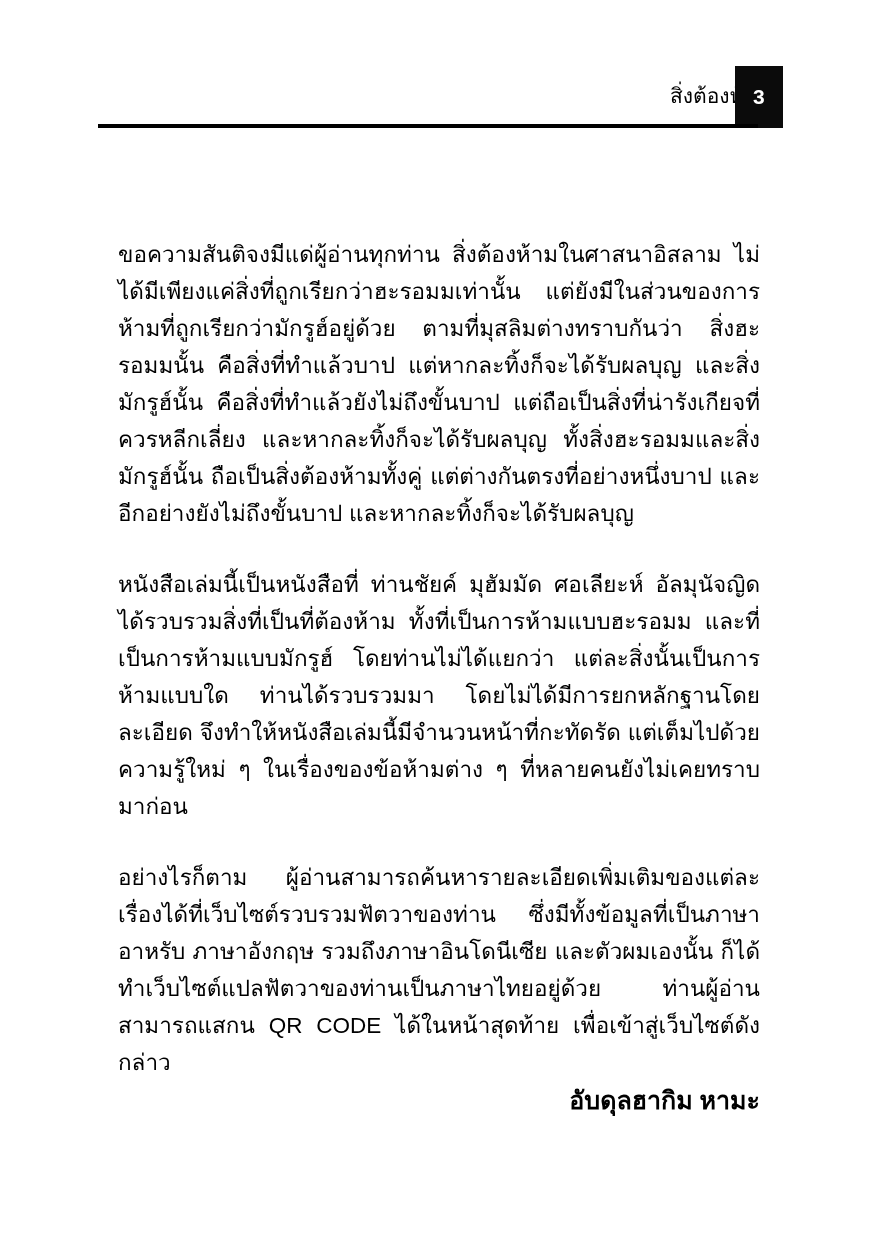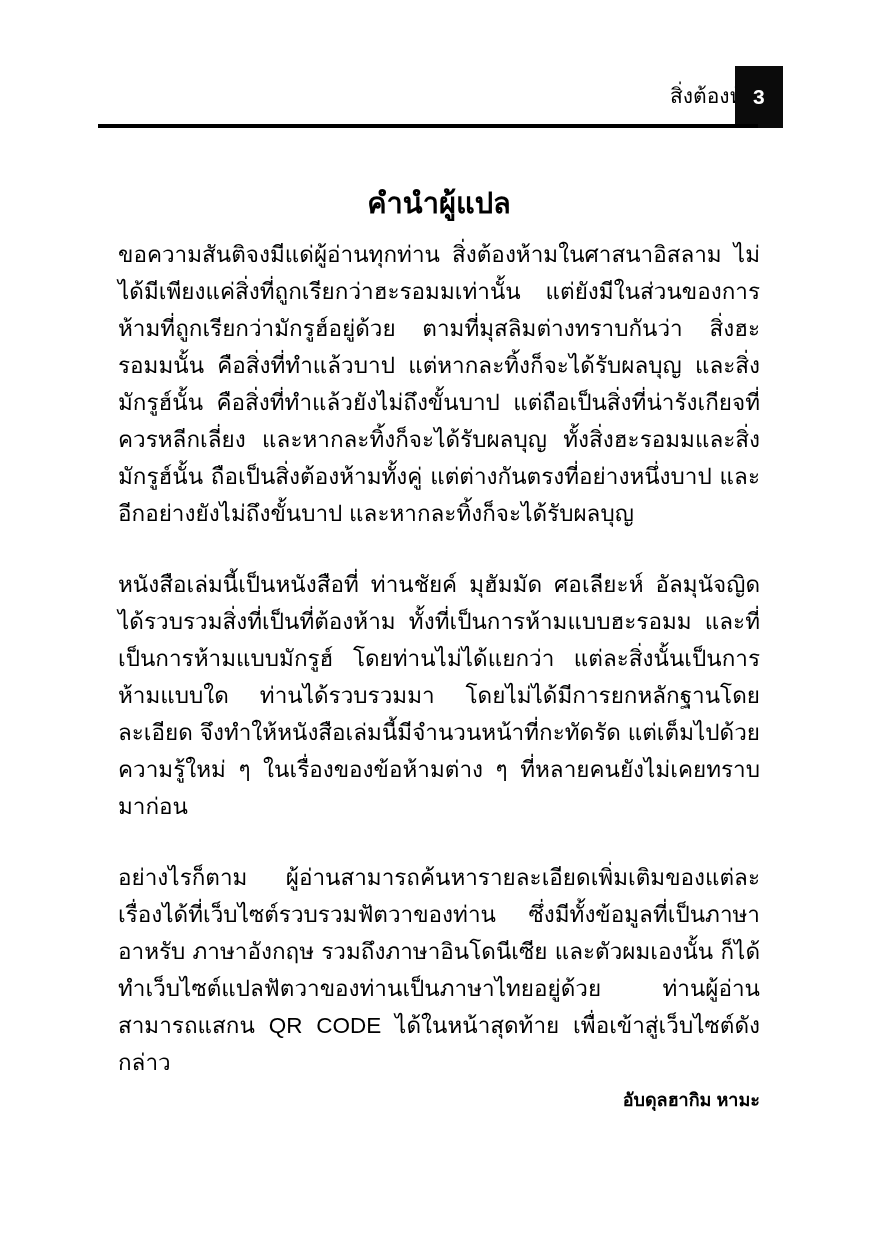--- a/index.html
+++ b/index.html
@@ -104,41 +104,40 @@
   .para:last-of-type {
     margin-bottom: 12px;
   }
 
   .signature {
     position: absolute;
     left: 118px;
     top: 1082px;
     width: 642px;
     text-align: right;
-    font-size: 18px;
+    font-size: 25px;
     font-weight: 700;
     line-height: 37px;
   }
 </style>
 </head>
 <body>
 
 <div class="page">
 
   <div class="page-header">
     <div class="header-row">
       <div class="header-title">สิ่งต้องห้าม</div>
     </div>
     <div class="page-number-box">
       <span>3</span>
     </div>
     <div class="header-rule"></div>
   </div>
 
-  <h1 class="doc-title">คำนำผู้แปล</h1>
 
   <div class="content">
     <p class="para">ขอความสันติจงมีแด่ผู้อ่านทุกท่าน สิ่งต้องห้ามในศาสนาอิสลาม ไม่ได้มีเพียงแค่สิ่งที่ถูกเรียกว่าฮะรอมมเท่านั้น แต่ยังมีในส่วนของการห้ามที่ถูกเรียกว่ามักรูฮ์อยู่ด้วย ตามที่มุสลิมต่างทราบกันว่า สิ่งฮะรอมมนั้น คือสิ่งที่ทำแล้วบาป แต่หากละทิ้งก็จะได้รับผลบุญ และสิ่งมักรูฮ์นั้น คือสิ่งที่ทำแล้วยังไม่ถึงขั้นบาป แต่ถือเป็นสิ่งที่น่ารังเกียจที่ควรหลีกเลี่ยง และหากละทิ้งก็จะได้รับผลบุญ ทั้งสิ่งฮะรอมมและสิ่งมักรูฮ์นั้น ถือเป็นสิ่งต้องห้ามทั้งคู่ แต่ต่างกันตรงที่อย่างหนึ่งบาป และอีกอย่างยังไม่ถึงขั้นบาป และหากละทิ้งก็จะได้รับผลบุญ</p>
     <p class="para">หนังสือเล่มนี้เป็นหนังสือที่ ท่านชัยค์ มุฮัมมัด ศอเลียะห์ อัลมุนัจญิด ได้รวบรวมสิ่งที่เป็นที่ต้องห้าม ทั้งที่เป็นการห้ามแบบฮะรอมม และที่เป็นการห้ามแบบมักรูฮ์ โดยท่านไม่ได้แยกว่า แต่ละสิ่งนั้นเป็นการห้ามแบบใด ท่านได้รวบรวมมา โดยไม่ได้มีการยกหลักฐานโดยละเอียด จึงทำให้หนังสือเล่มนี้มีจำนวนหน้าที่กะทัดรัด แต่เต็มไปด้วยความรู้ใหม่ ๆ ในเรื่องของข้อห้ามต่าง ๆ ที่หลายคนยังไม่เคยทราบมาก่อน</p>
     <p class="para">อย่างไรก็ตาม ผู้อ่านสามารถค้นหารายละเอียดเพิ่มเติมของแต่ละเรื่องได้ที่เว็บไซต์รวบรวมฟัตวาของท่าน ซึ่งมีทั้งข้อมูลที่เป็นภาษาอาหรับ ภาษาอังกฤษ รวมถึงภาษาอินโดนีเซีย และตัวผมเองนั้น ก็ได้ทำเว็บไซต์แปลฟัตวาของท่านเป็นภาษาไทยอยู่ด้วย ท่านผู้อ่านสามารถแสกน QR CODE ได้ในหน้าสุดท้าย เพื่อเข้าสู่เว็บไซต์ดังกล่าว</p>
   </div>
 
   <div class="signature">อับดุลฮากิม หามะ</div>
 
 </div>

